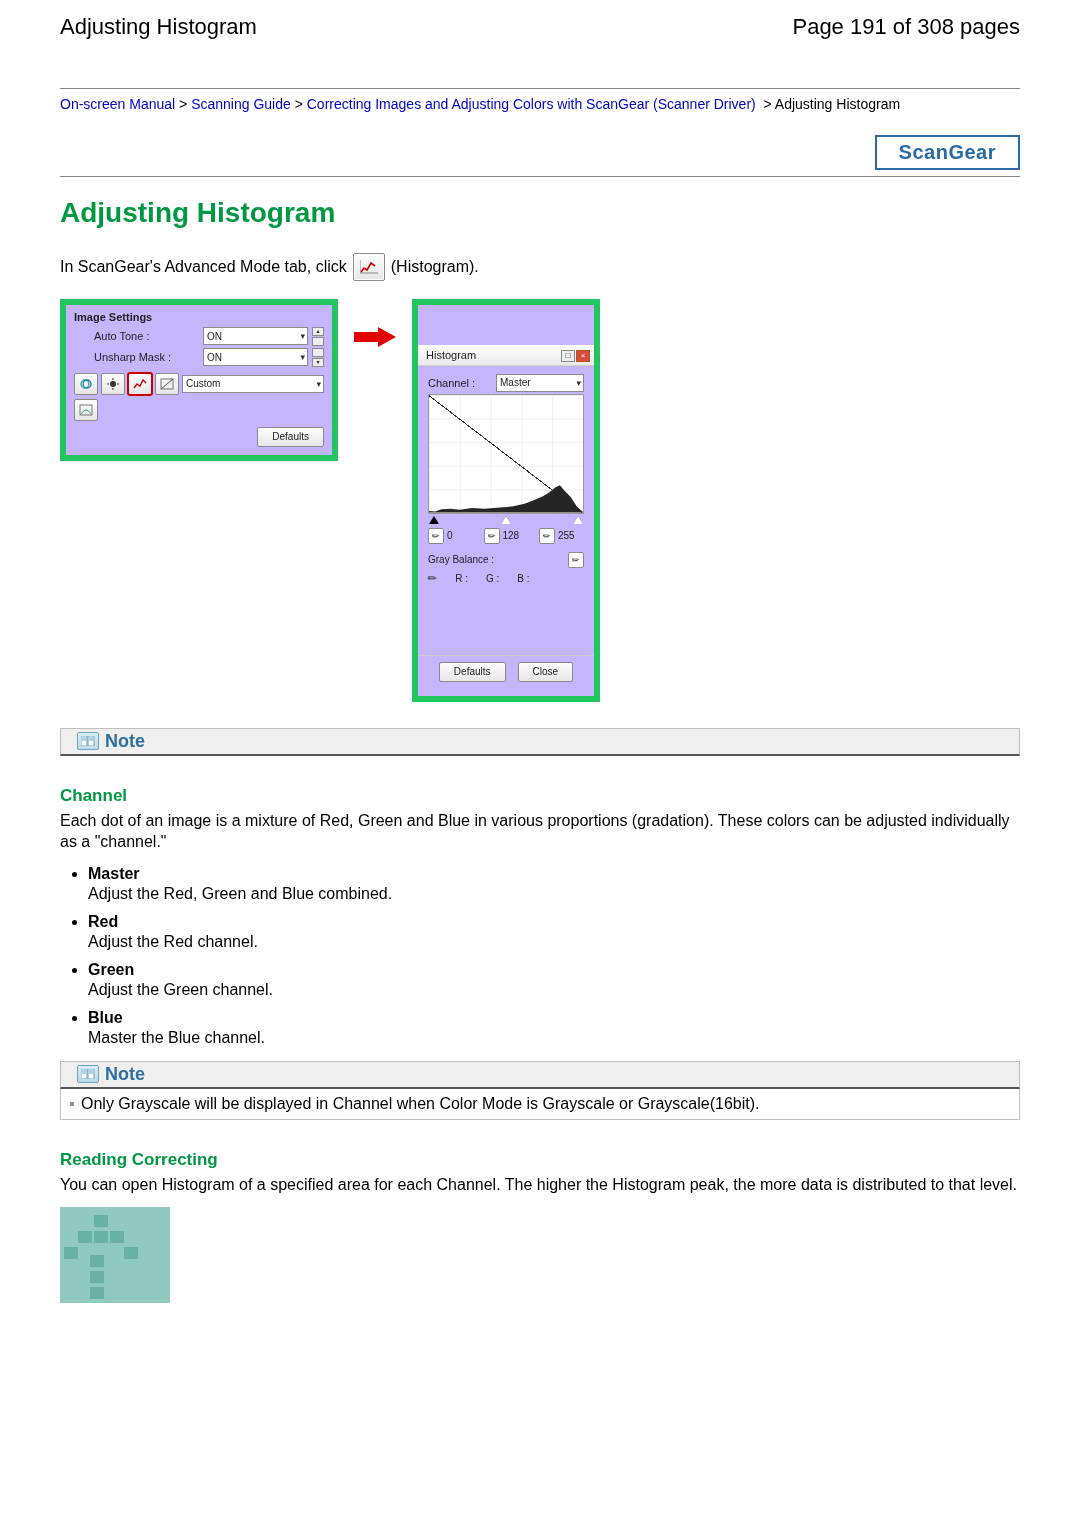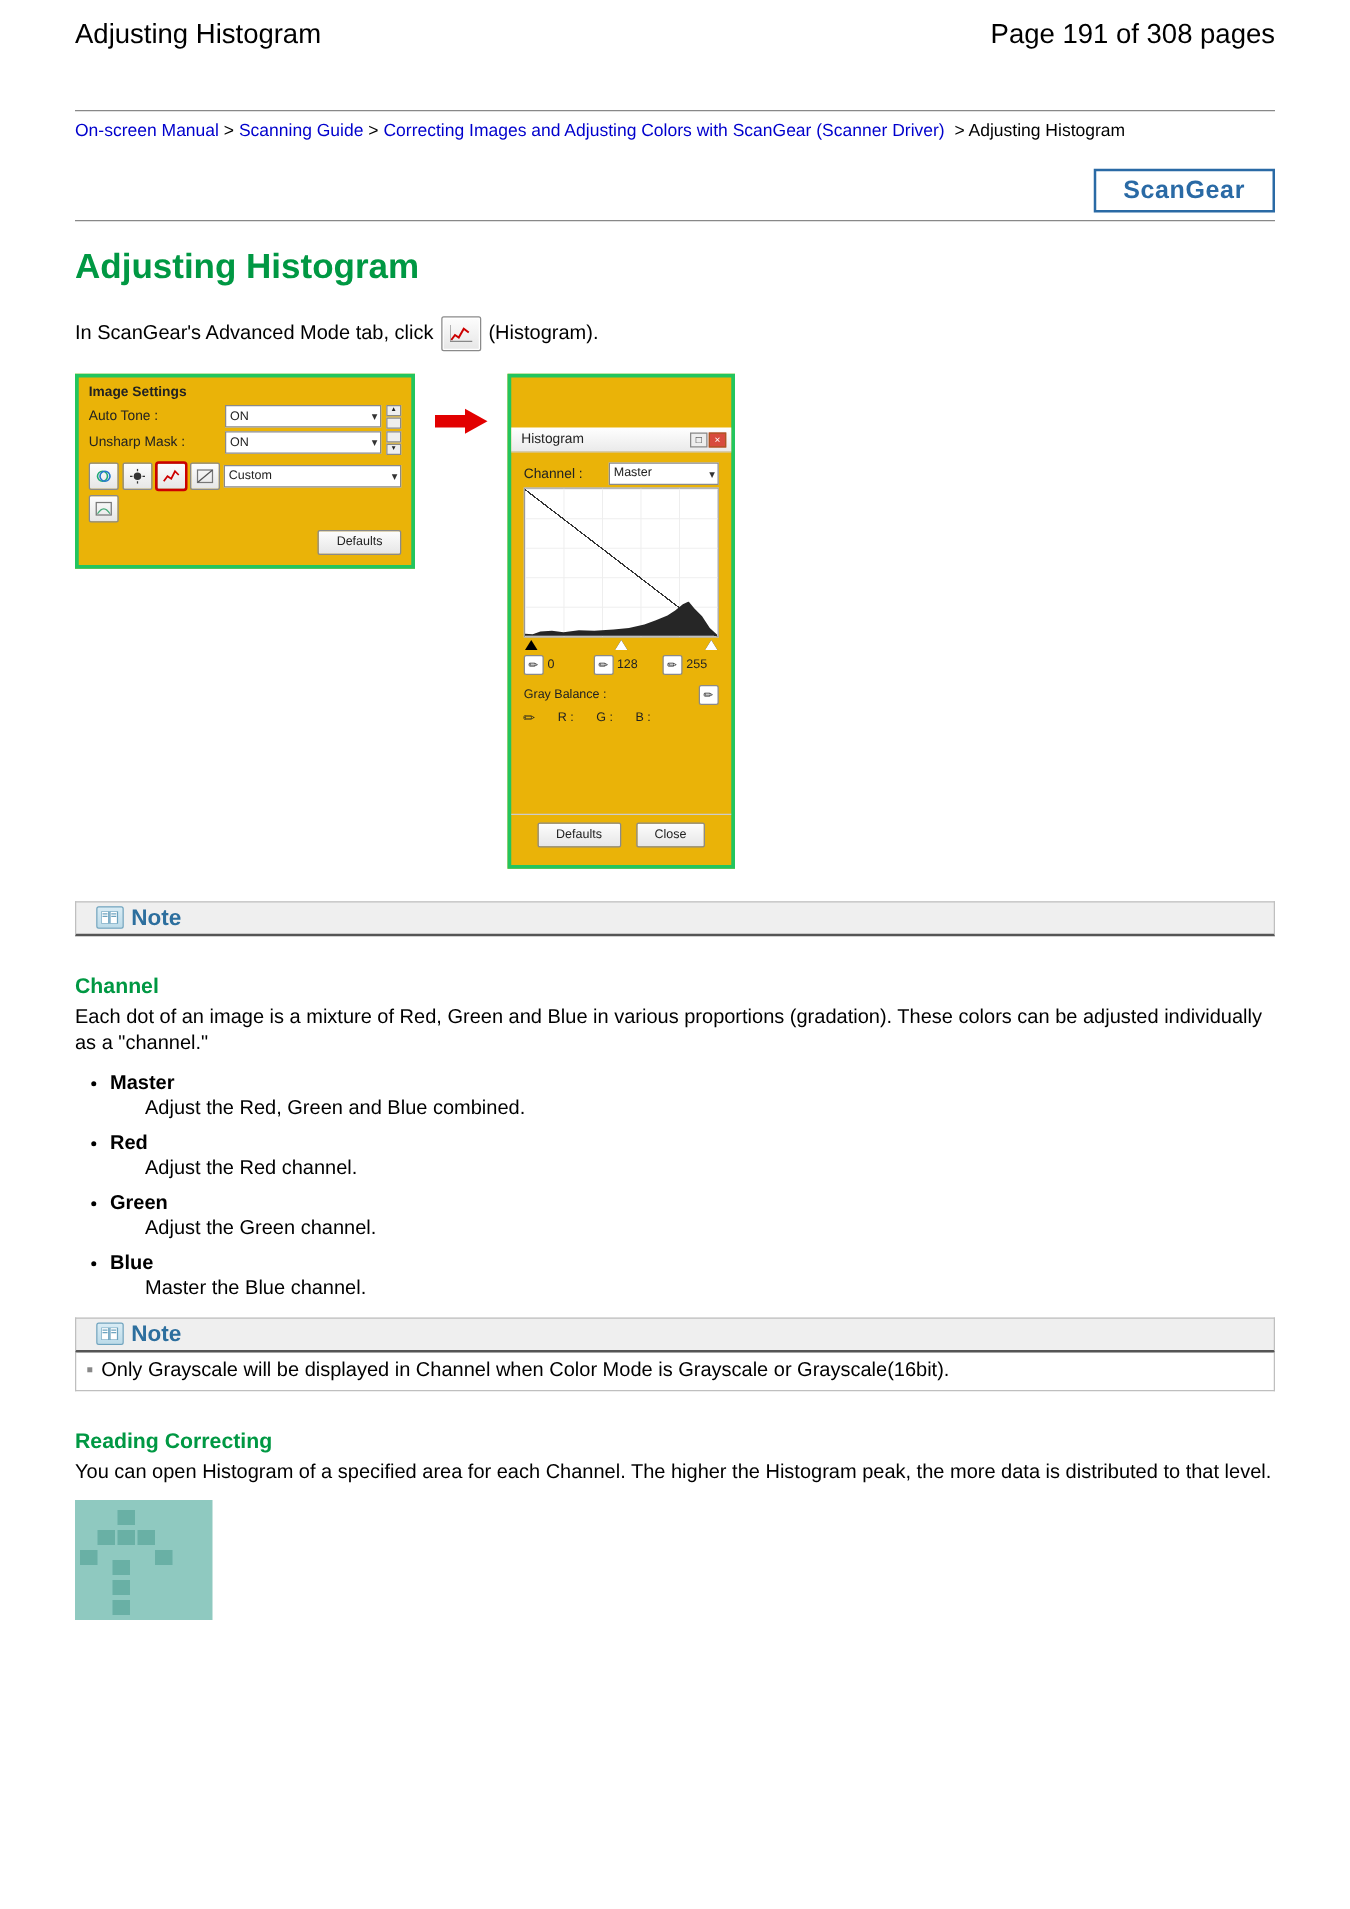--- a/index.html
+++ b/index.html
@@ -81,31 +81,31 @@
     width: 24px; height: 10px; background: #e20000;
   }
   .arrow::after {
     content: ""; position: absolute; left: 24px; top: 0;
     border-left: 18px solid #e20000;
     border-top: 10px solid transparent;
     border-bottom: 10px solid transparent;
   }
 
   .panel {
-    background: #eab308;
-    border: 3px solid #22c55e;
+    background: #c4b5fd;
+    border: 6px solid #22c55e;
     font-size: 11px;
     color: #222;
     position: relative;
   }
   
   .img-settings { width: 250px; padding: 6px 8px 8px 8px; }
   .img-settings .title { font-weight: bold; font-size: 11px; margin-bottom: 4px; }
   .row { display: flex; align-items: center; margin: 2px 0; gap: 4px; }
-  .row .lbl { width: 105px; }
+  .row .lbl { width: 105px; margin-left: 20px; }
   .dd {
     flex: 1; height: 16px; border: 1px solid #8a8a8a; background: #fff;
     font-size: 10px; display: flex; align-items: center; padding: 0 3px;
     position: relative;
   }
   .dd::after { content: "▾"; position: absolute; right: 2px; font-size: 9px; color: #333; }
   .spin { width: 12px; display: flex; flex-direction: column; gap: 1px; }
   .spin div { height: 7px; border: 1px solid #8a8a8a; background: #eee; font-size: 6px; text-align: center; line-height: 6px; }
   .icon-row { display: flex; gap: 3px; margin-top: 6px; align-items: center; }
   .mini-btn {
@@ -188,21 +188,21 @@
     padding:6px 8px 6px 20px;
     position: relative;
   }
   .note-bullet::before { content:"▪"; color:#888; position:absolute; left:8px; }
 
   h3.green-sub { color:#009843; font-size:17px; font-weight:bold; margin: 30px 0 4px 0; }
   p.body { margin: 4px 0 12px 0; line-height: 1.35; }
   ul.chlist { list-style: disc; margin: 8px 0 14px 28px; padding:0;}
   ul.chlist li { margin-bottom: 10px; }
   ul.chlist .item-title { font-weight: bold; }
-  ul.chlist .item-desc { margin-top: 2px; margin-left: 28px; }
+  ul.chlist .item-desc { margin-top: 2px; }
 
   .thumb {
     width: 110px; height: 96px;
     background: #8fc9c0;
     position: relative; margin-top: 10px;
   }
   .thumb .px { position:absolute; width:14px; height:12px; background:#69b0a5; }
 </style>
 </head>
 <body>

